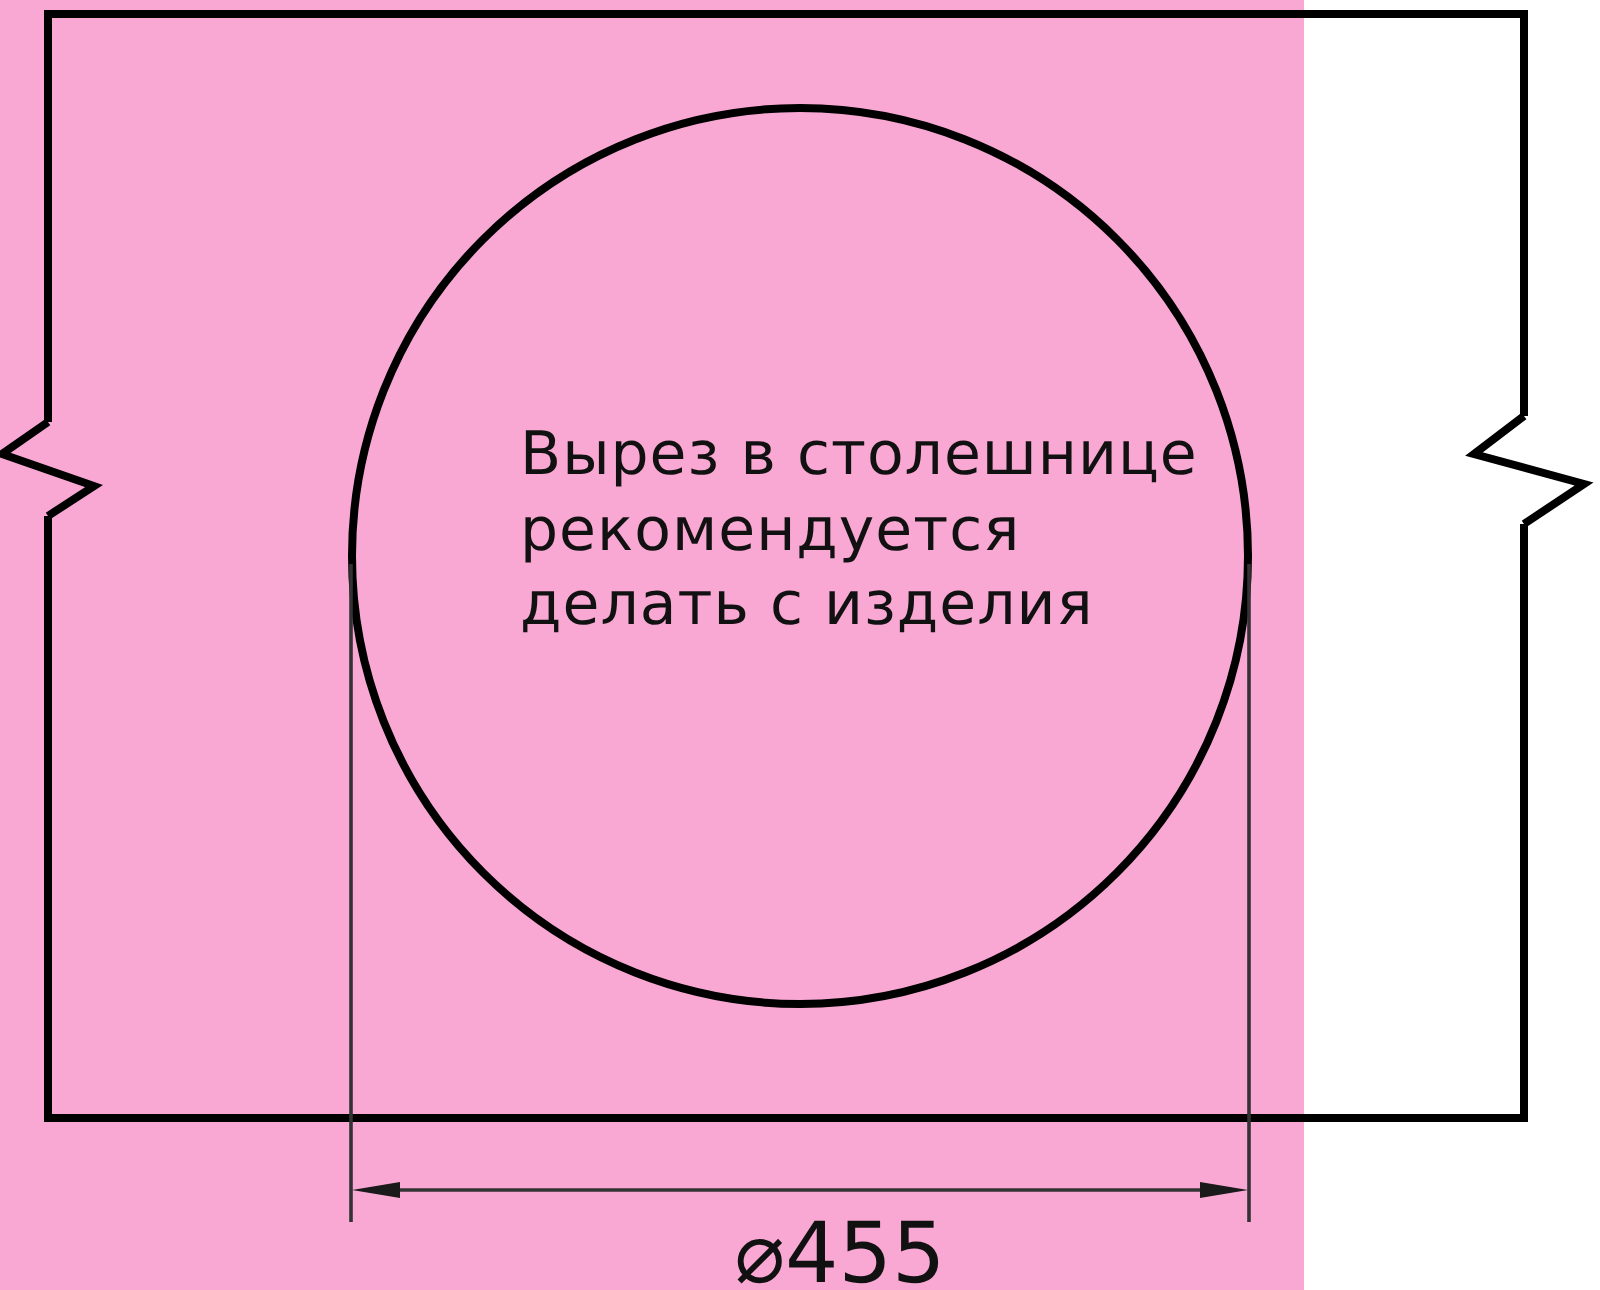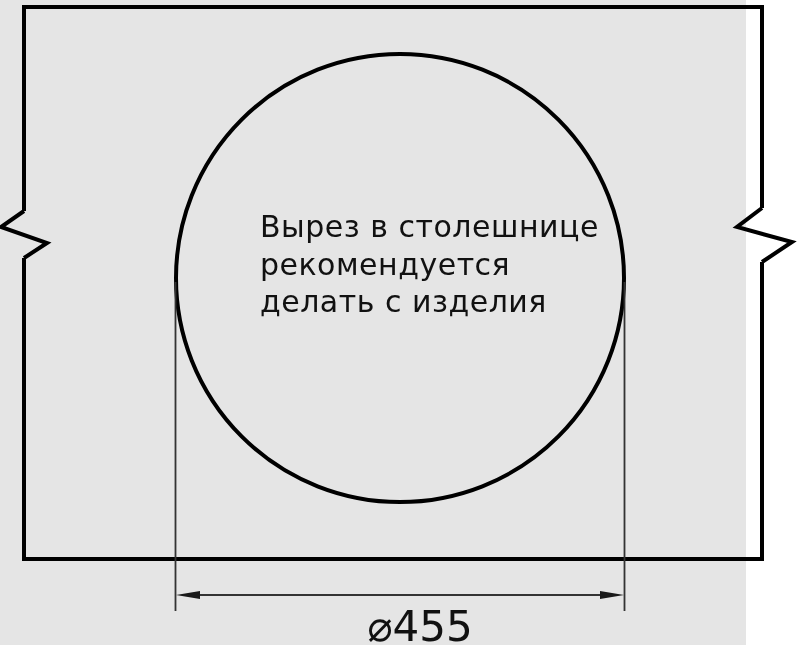--- a/index.html
+++ b/index.html
@@ -4,24 +4,24 @@
 <style>
   html, body {
     margin: 0;
     padding: 0;
     background: #ffffff;
     width: 800px;
     height: 645px;
     overflow: hidden;
   }
   .drawing-canvas {
-    width: 746px;
+    width: 652px;
     height: 645px;
     position: relative;
-    background: #e5e5e5;
+    background: #f9a8d4;
   }
   svg {
     display: block;
   }
   .annotation-text {
     font-family: "DejaVu Sans", "Liberation Sans", sans-serif;
     font-size: 30px;
     fill: #111111;
     letter-spacing: 0.5px;
   }

